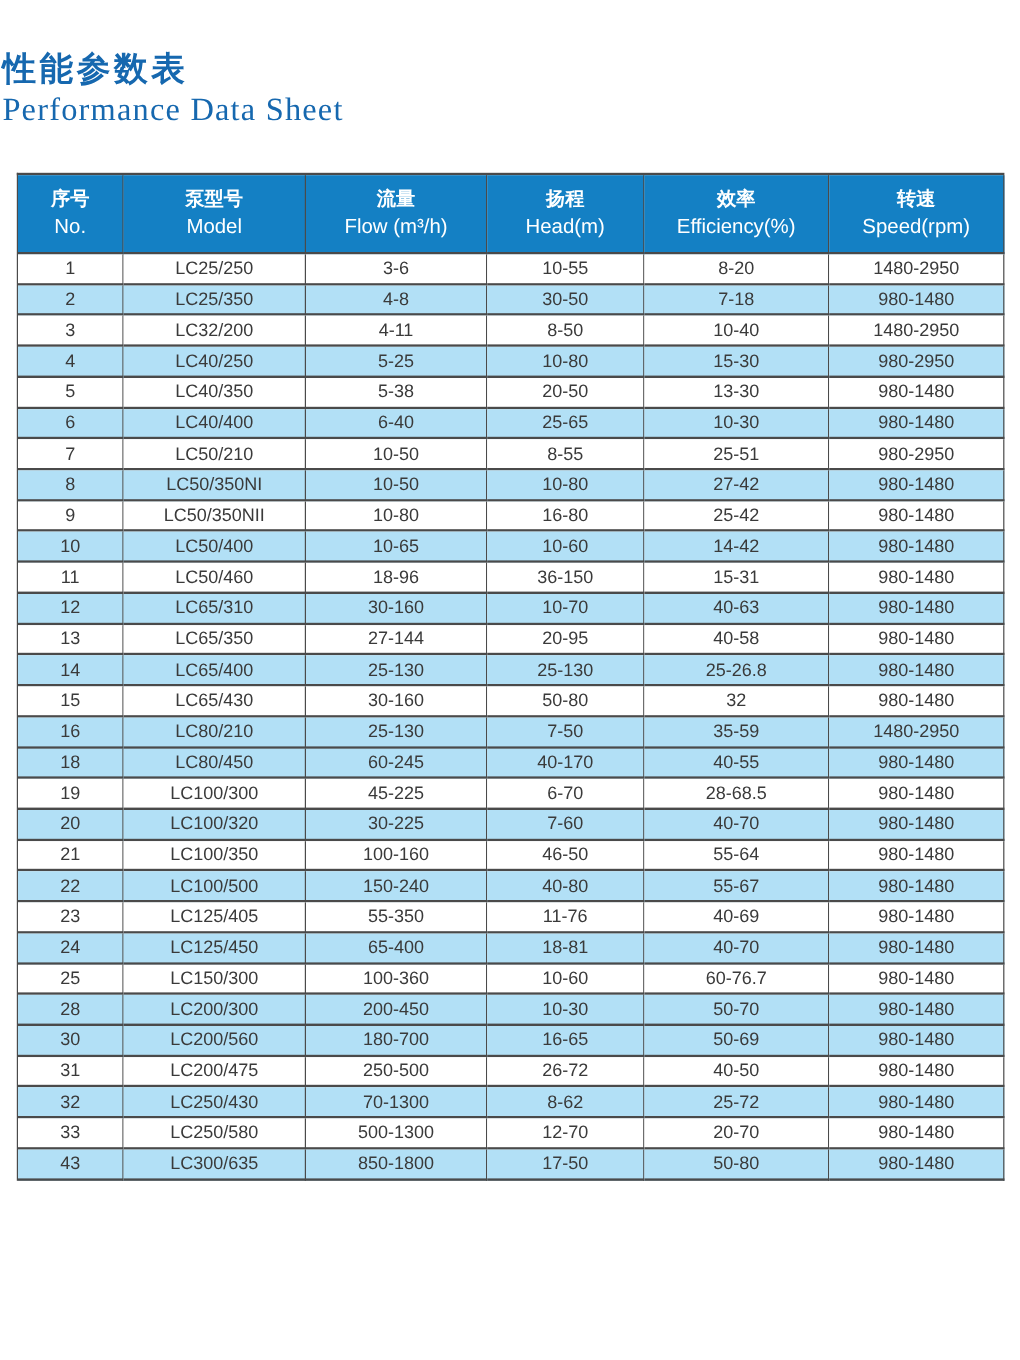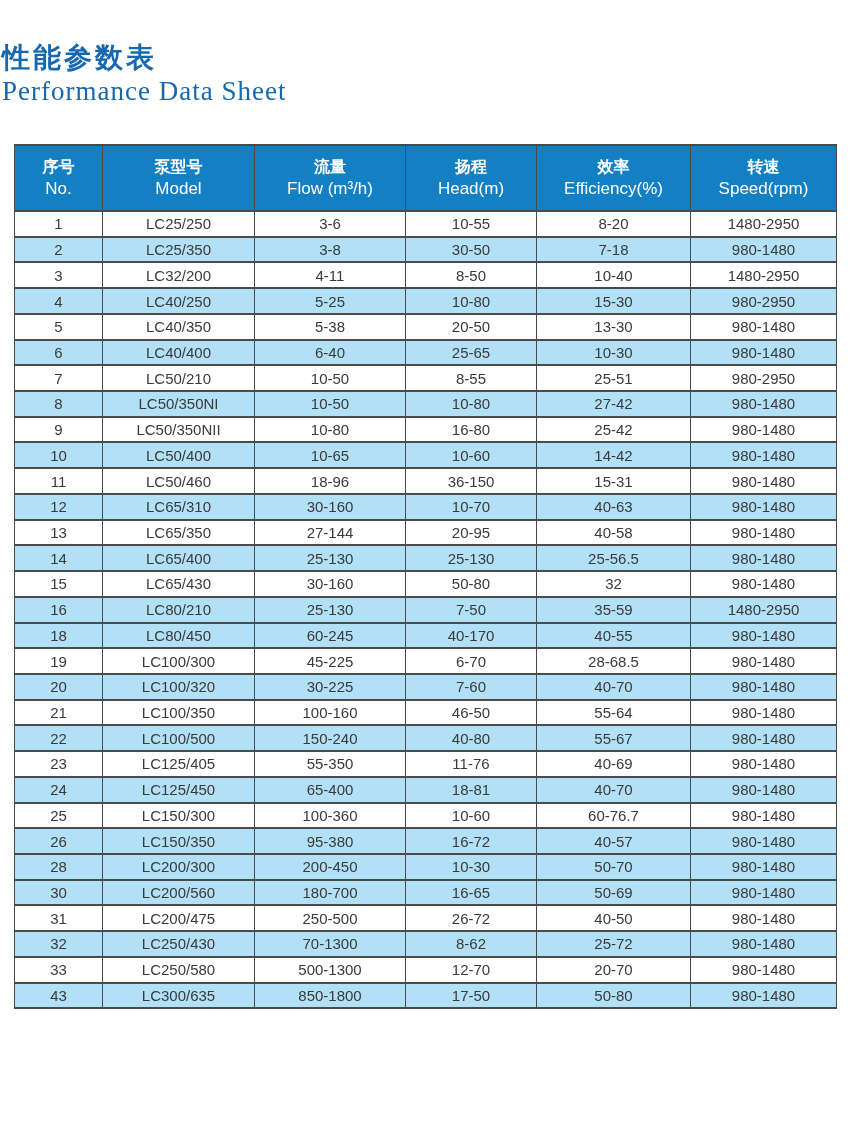--- a/index.html
+++ b/index.html
@@ -117,21 +117,21 @@
           <td>1</td>
           <td>LC25/250</td>
           <td>3-6</td>
           <td>10-55</td>
           <td>8-20</td>
           <td>1480-2950</td>
         </tr>
         <tr class="alt">
           <td>2</td>
           <td>LC25/350</td>
-          <td>3-8</td>
+          <td>4-8</td>
           <td>30-50</td>
           <td>7-18</td>
           <td>980-1480</td>
         </tr>
         <tr>
           <td>3</td>
           <td>LC32/200</td>
           <td>4-11</td>
           <td>8-50</td>
           <td>10-40</td>
@@ -215,21 +215,21 @@
           <td>27-144</td>
           <td>20-95</td>
           <td>40-58</td>
           <td>980-1480</td>
         </tr>
         <tr class="alt">
           <td>14</td>
           <td>LC65/400</td>
           <td>25-130</td>
           <td>25-130</td>
-          <td>25-56.5</td>
+          <td>25-26.8</td>
           <td>980-1480</td>
         </tr>
         <tr>
           <td>15</td>
           <td>LC65/430</td>
           <td>30-160</td>
           <td>50-80</td>
           <td>32</td>
           <td>980-1480</td>
         </tr>
@@ -299,28 +299,20 @@
         </tr>
         <tr>
           <td>25</td>
           <td>LC150/300</td>
           <td>100-360</td>
           <td>10-60</td>
           <td>60-76.7</td>
           <td>980-1480</td>
         </tr>
         <tr class="alt">
-          <td>26</td>
-          <td>LC150/350</td>
-          <td>95-380</td>
-          <td>16-72</td>
-          <td>40-57</td>
-          <td>980-1480</td>
-        </tr>
-        <tr class="alt">
           <td>28</td>
           <td>LC200/300</td>
           <td>200-450</td>
           <td>10-30</td>
           <td>50-70</td>
           <td>980-1480</td>
         </tr>
         <tr class="alt">
           <td>30</td>
           <td>LC200/560</td>

